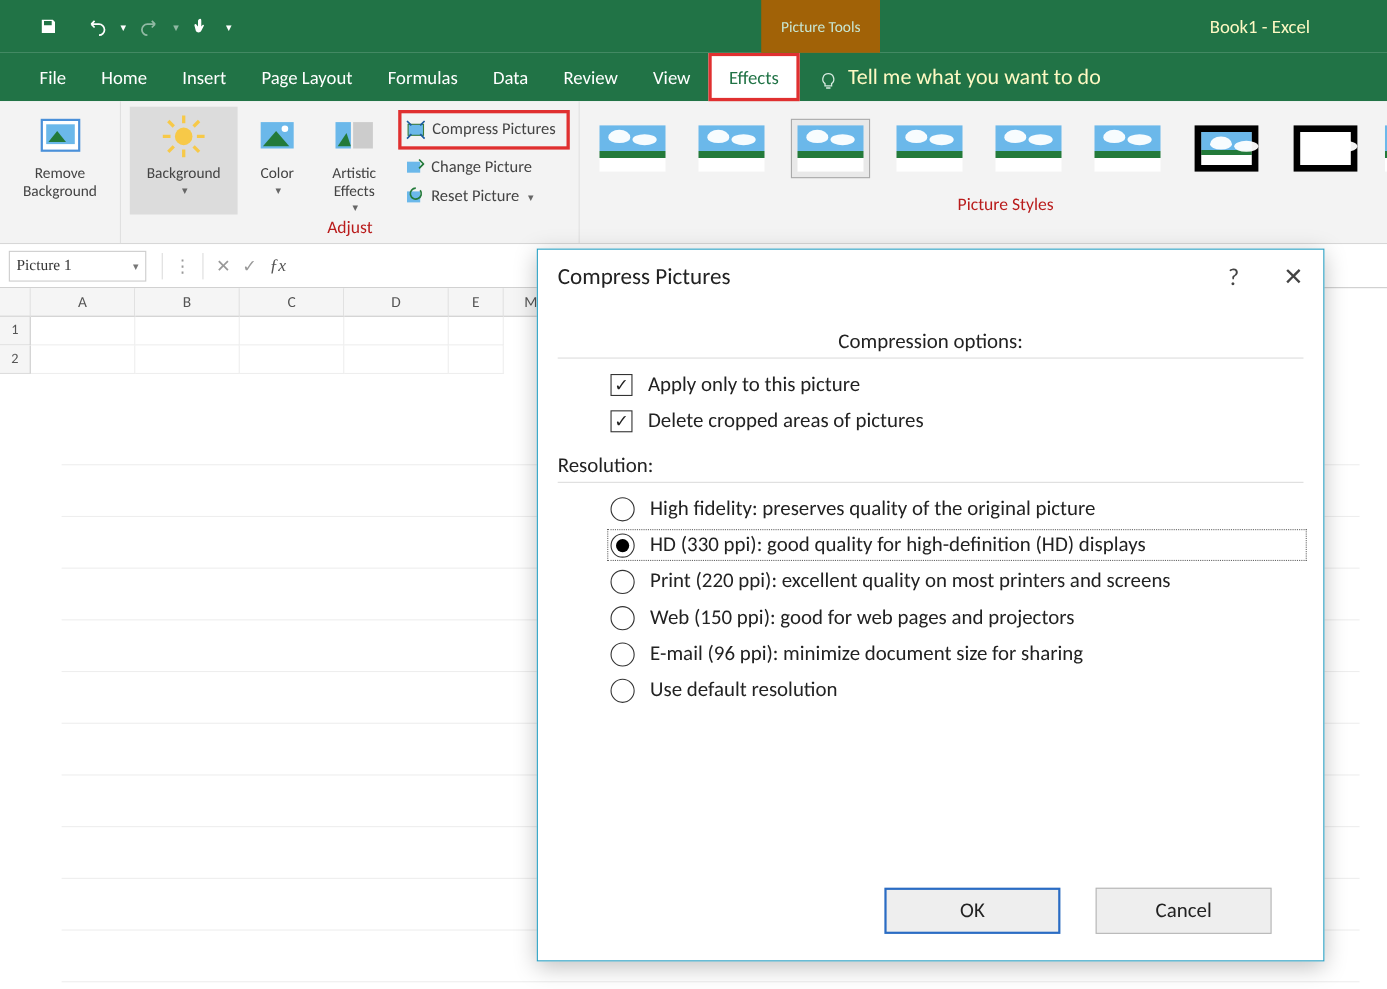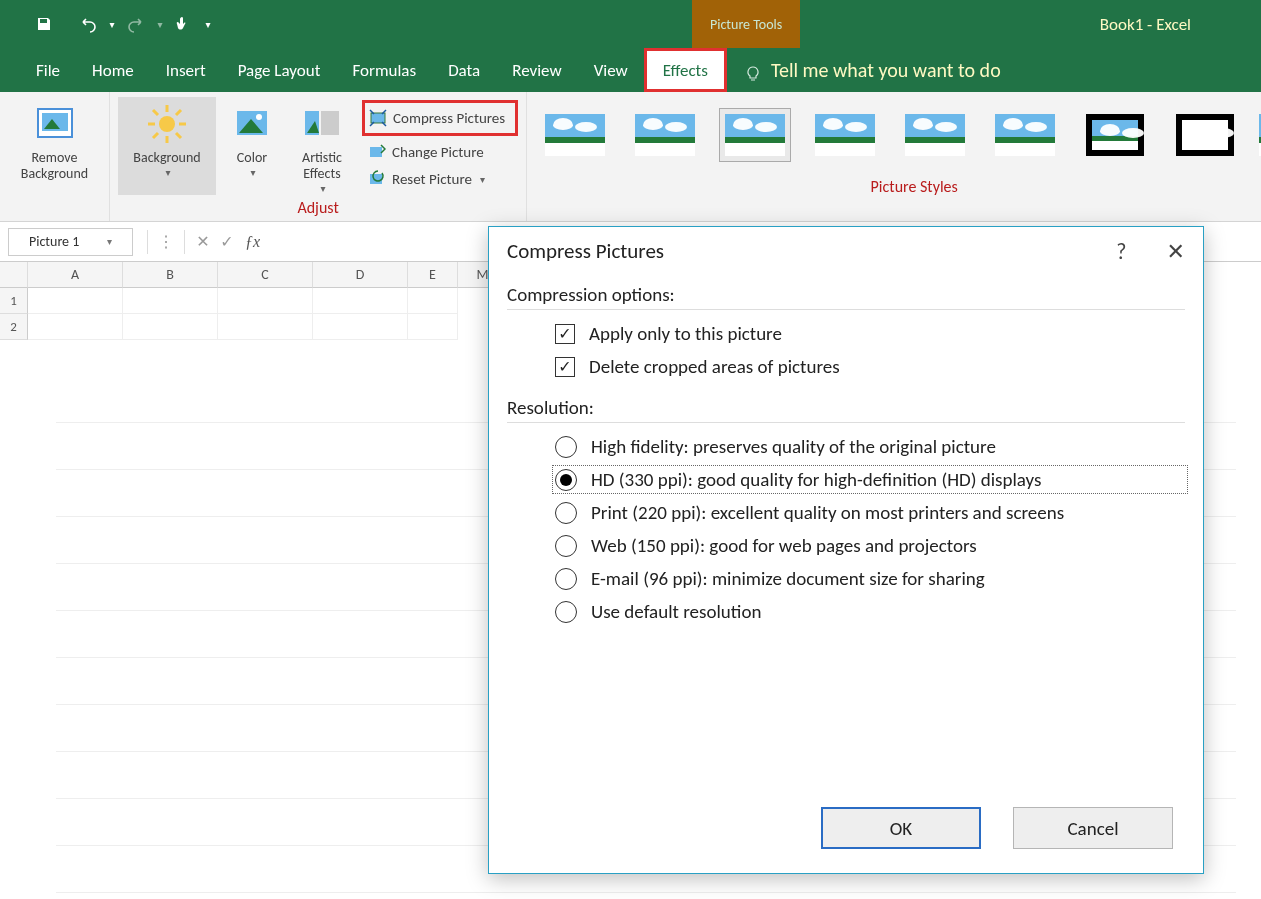--- a/index.html
+++ b/index.html
@@ -41,21 +41,21 @@
   .styles-group { flex: 1; display:flex; flex-direction:column; padding: 6px 8px 0 12px;}
   .styles-strip { display: flex; gap: 18px; align-items:center; padding-top:10px;}
   .style-thumb { width: 72px; height: 54px; display:flex; align-items:center; justify-content:center; }
   .style-thumb .pic { width: 60px; height: 42px; }
   .style-thumb.sel { border: 1px solid #aaa; background: #e9e9e9; padding:3px;}
   .style-thumb.black-frame .pic { border: 6px solid #000; width:58px; height:42px;}
   .style-thumb.black-frame2 .pic { border: 6px solid #000; width:58px; height:42px; background:#fff;}
 
   
   .formula-bar { height: 40px; display:flex; align-items:center; border-bottom: 1px solid #ccc; background:#fff;}
-  .name-box { width: 125px; height: 28px; border: 1px solid #ccc; margin: 0 8px 0 8px; display:flex; align-items:center; padding: 0 20px; font-size:14px; color:#333; justify-content:space-between;}
+  .name-box { width: 125px; height: 28px; border: 1px solid #ccc; margin: 0 8px 0 8px; display:flex; align-items:center; padding: 0 6px; font-size:14px; color:#333; justify-content:space-between;font-family:Liberation Serif, serif;}
   .nb-dd { font-size: 10px; color:#777;}
   .fb-sep { width:1px; height:24px; background:#ddd; margin: 0 6px;}
   .fb-btn { width: 24px; height:24px; display:flex; align-items:center; justify-content:center; color:#999; font-size:16px;}
   .fx { font-style: italic; font-family: "Times New Roman", serif; font-size: 16px; color:#555; margin-left: 6px; }
 
   
   .sheet { display:flex; position:relative;}
   .col-headers { display:flex; height: 26px; }
   .corner { width: 28px; height: 26px; background:#f5f5f5; border-right:1px solid #ddd; border-bottom:1px solid #ccc;}
   .col-h { width: 95px; height:26px; background:#f5f5f5; border-right:1px solid #ddd; border-bottom:1px solid #ccc; text-align:center; font-size:14px; color:#555; line-height:26px;}
@@ -66,27 +66,27 @@
   
   .inserted-pic-area { position:absolute; left: 56px; top: 376px; width: 1180px; height: 522px; background: #fff; }
   .light-grid-row { height:47px; border-bottom:1px solid #eee;}
   
   
   .dialog { position: absolute; left: 488px; top: 226px; width: 716px; height: 648px; background: #fff; border: 1px solid #29a0c4; box-shadow: 0 5px 20px rgba(0,0,0,.25); display:flex; flex-direction:column;}
   .dialog-title { height: 48px; display:flex; align-items:center; padding: 0 18px; font-size: 21px; color: #222; justify-content: space-between; }
   .dialog-title .win-btns { display:flex; gap: 40px; align-items:center; font-size: 22px; color: #444;}
   .dialog-body { padding: 8px 18px 0 18px; font-size: 19px; color: #222; flex:1;}
   .section-heading { font-size: 19px; color: #222; margin: 18px 0 12px 0; border-bottom: 1px solid #ddd; padding-bottom: 3px;}
-  .section-heading.first { margin-top: 0;}
+  .section-heading.first { margin-top: 16px; text-align: center;}
   .opt { display:flex; align-items:center; gap: 14px; margin: 10px 0 10px 48px; font-size: 19px;}
   .chk { width: 20px; height: 20px; border: 1.5px solid #333; display:flex; align-items:center; justify-content:center; font-size:16px;}
   .radio { width: 22px; height:22px; border: 1.5px solid #333; border-radius: 50%; display:flex; align-items:center; justify-content:center;}
   .radio.checked::after { content:""; width:12px; height:12px; background:#000; border-radius:50%;}
   .opt.focus { outline: 1px dotted #666; outline-offset: 2px; padding-right:6px;}
-  .dialog-buttons { display:flex; justify-content:flex-end; gap: 32px; padding: 0 30px 24px 0;}
+  .dialog-buttons { display:flex; justify-content:flex-end; gap: 32px; padding: 0 47px 24px 0;}
   .dlg-btn { width: 160px; height: 42px; border: 1px solid #b5b5b5; background:#eee; font-size:19px; color:#222; display:flex; align-items:center; justify-content:center;}
   .dlg-btn.primary { border: 2px solid #2a6cc4; }
 
   
   .pic { background: linear-gradient(#6bb8ea 55%, #237a3a 55%, #237a3a 70%, #fff 70%); position:relative; }
   .pic::before { content:""; position:absolute; left:8px; top:4px; width:20px; height:12px; background:#fff; border-radius:50% 50% 50% 50% / 60% 60% 40% 40%; opacity:.95;}
   .pic::after { content:""; position:absolute; left:30px; top:8px; width:22px; height:10px; background:#fff; border-radius:50%; opacity:.95;}
 </style>
 </head>
 <body>

